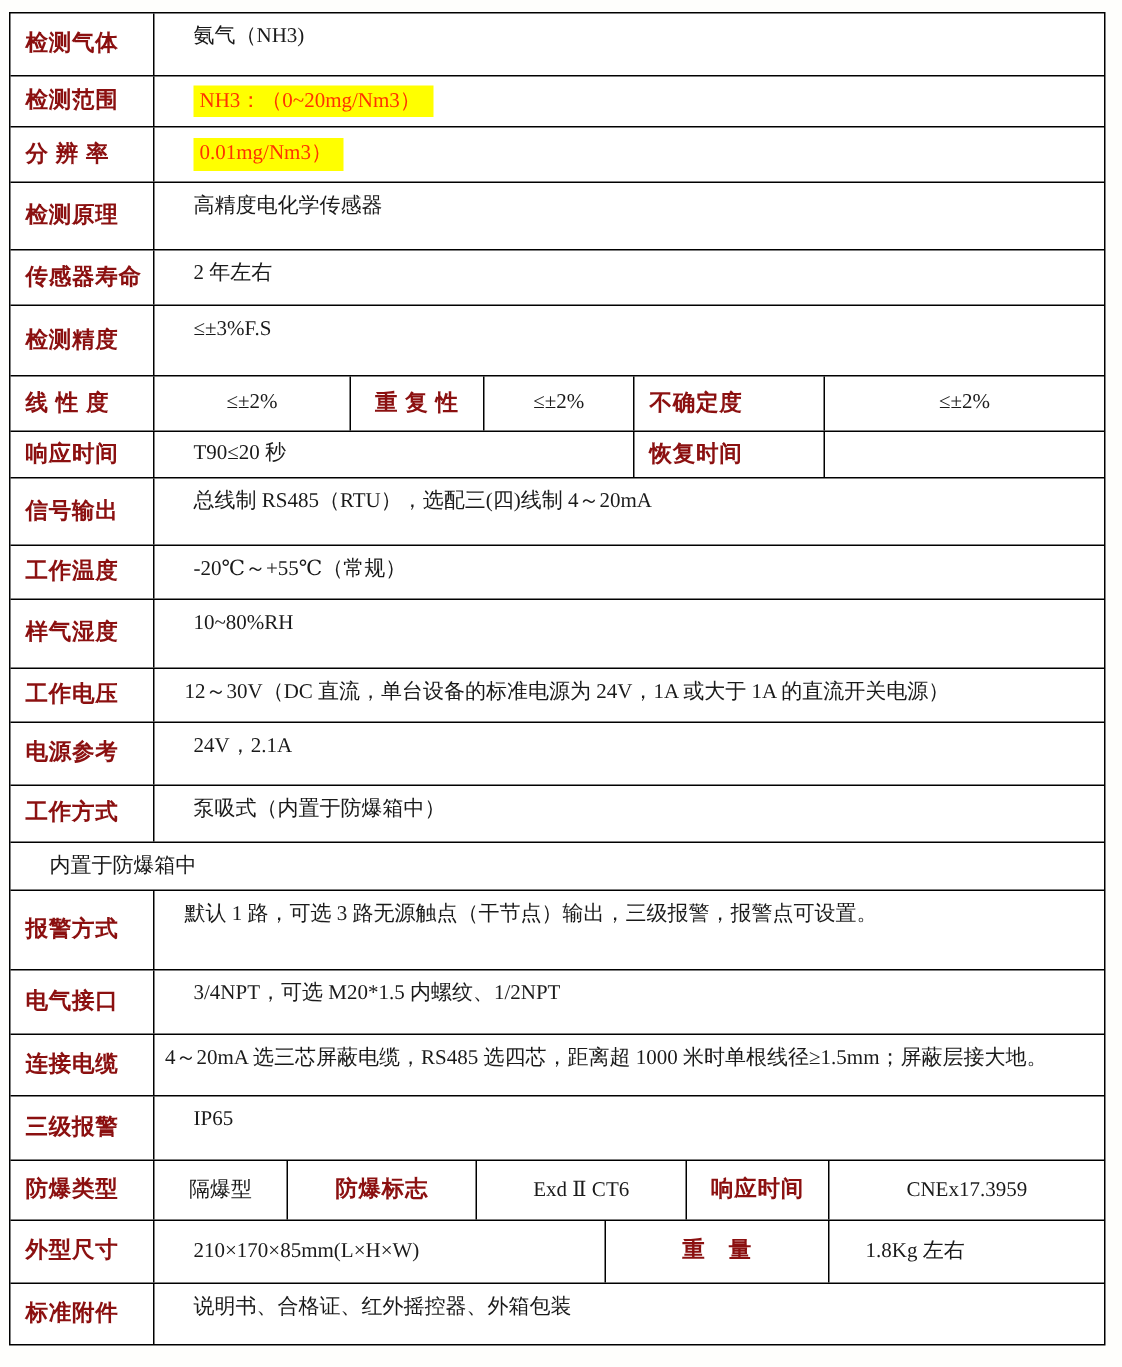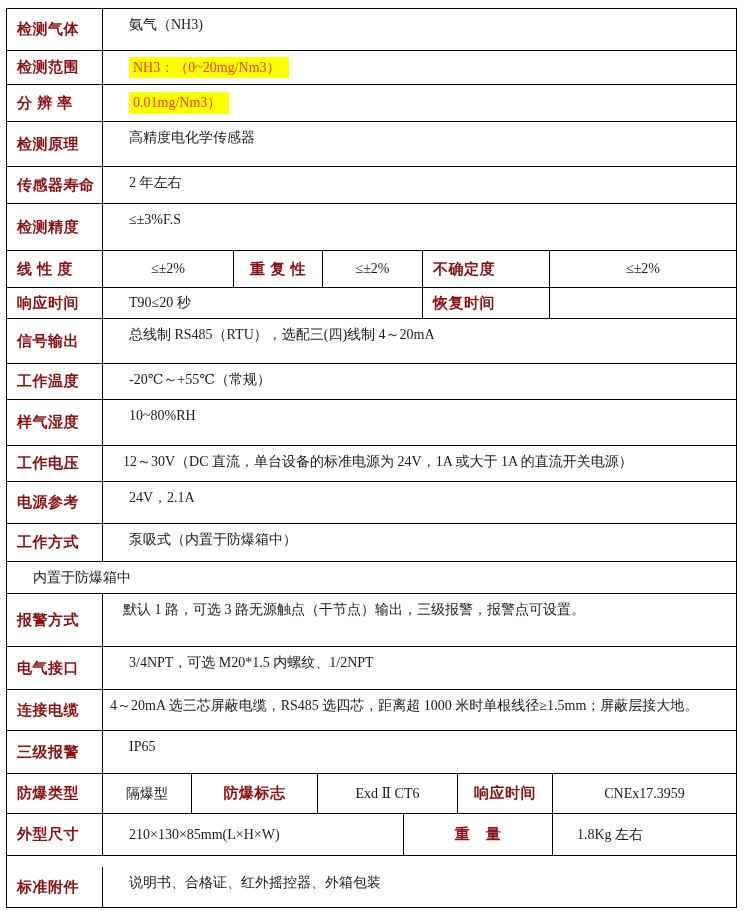--- a/index.html
+++ b/index.html
@@ -141,22 +141,22 @@
       <div class="row" style="height: 40px;">
         <div class="cell lbl" style="width: 96px; flex: 0 0 96px;">防爆类型</div>
         <div class="cell val c" style="width: 89px; flex: 0 0 89px;">隔爆型</div>
         <div class="cell lbl c" style="width: 126px; flex: 0 0 126px;">防爆标志</div>
         <div class="cell val c" style="width: 140px; flex: 0 0 140px;">Exd Ⅱ CT6</div>
         <div class="cell lbl c" style="width: 95px; flex: 0 0 95px;">响应时间</div>
         <div class="cell val c" style="flex: 1 1 0%;">CNEx17.3959</div>
       </div>
       <div class="row" style="height: 42px;">
         <div class="cell lbl" style="width: 96px; flex: 0 0 96px;">外型尺寸</div>
-        <div class="cell val" style="width: 301px; flex: 0 0 301px;">210×130×85mm(L×H×W)</div>
+        <div class="cell val" style="width: 301px; flex: 0 0 301px;">210×170×85mm(L×H×W)</div>
         <div class="cell lbl c" style="width: 149px; flex: 0 0 149px;">重　量</div>
         <div class="cell val" style="flex: 1 1 0%; padding-left: 24px;">1.8Kg 左右</div>
       </div>
-      <div class="row" style="height: 40px; margin-top: 11px;">
+      <div class="row" style="height: 40px;">
         <div class="cell lbl" style="width: 96px; flex: 0 0 96px;">标准附件</div>
         <div class="cell val vtop" style="flex: 1 1 0%;">说明书、合格证、红外摇控器、外箱包装</div>
       </div>
     </div>
 </div>
 
 </body></html>

